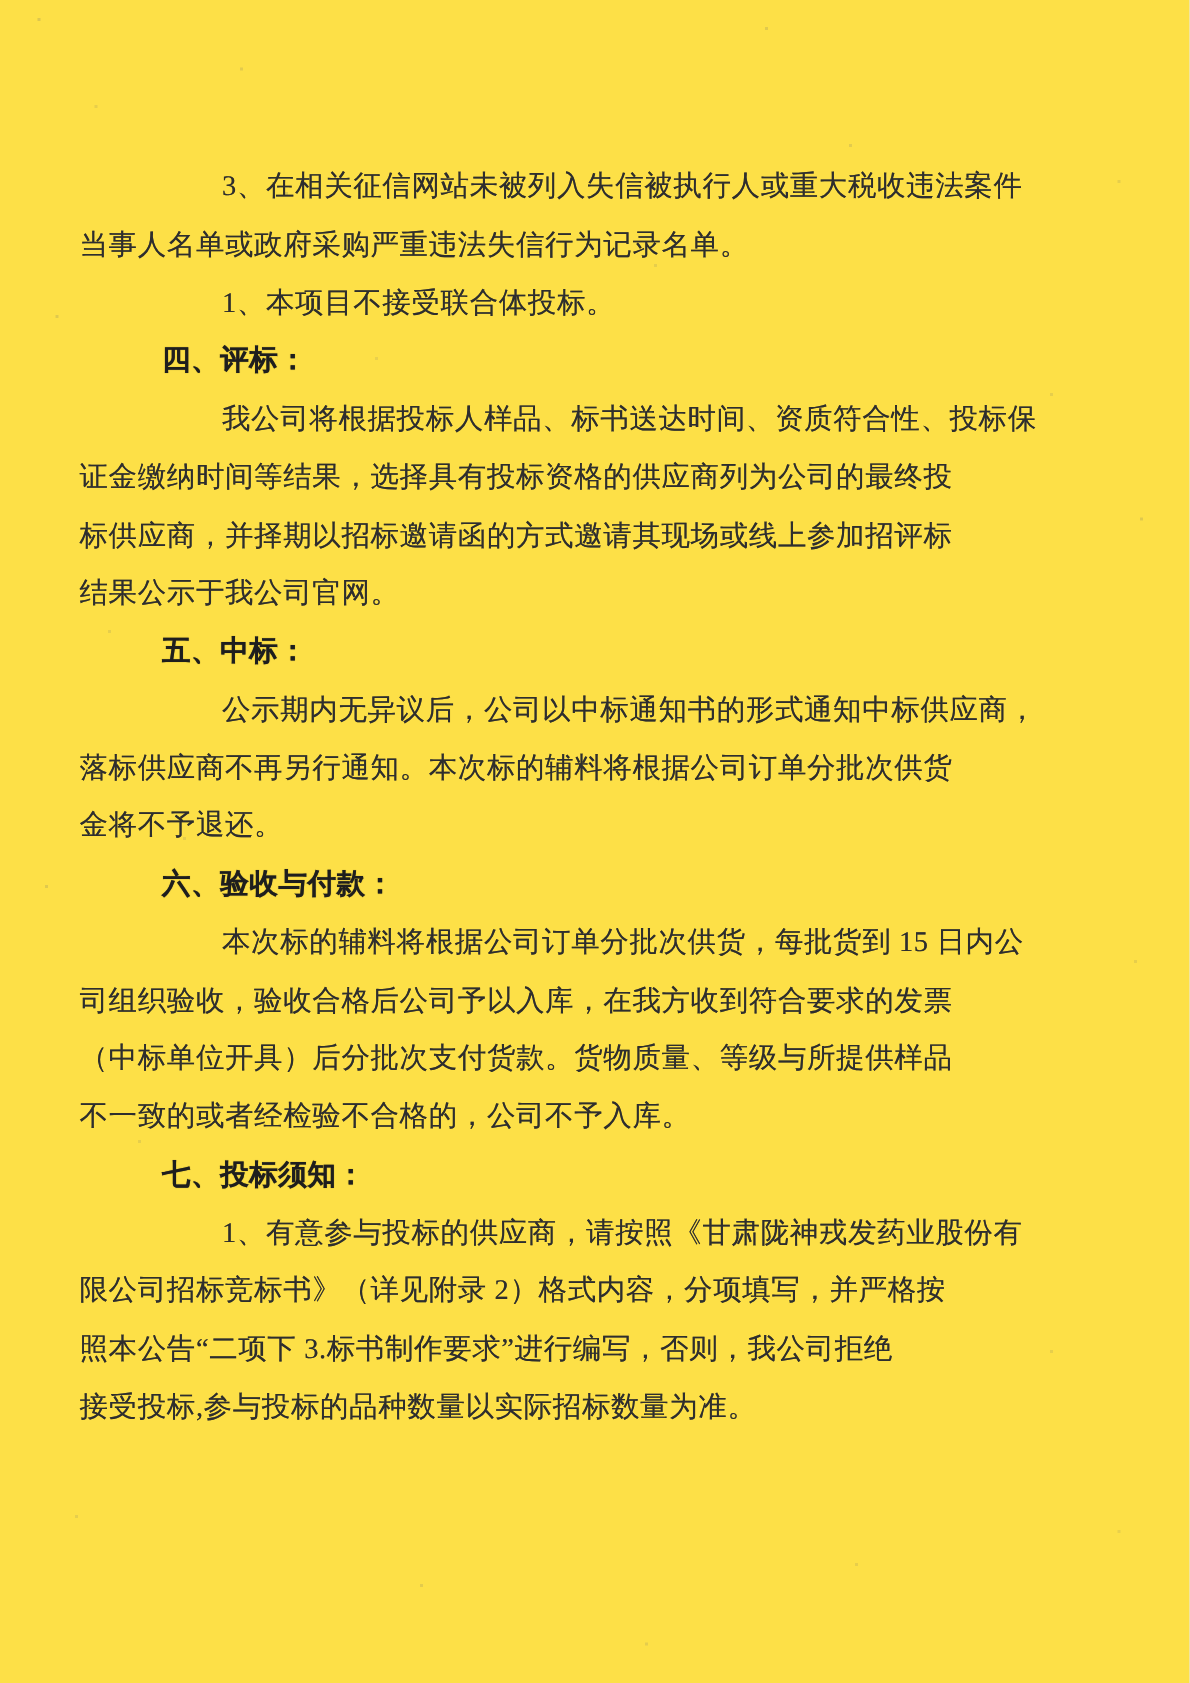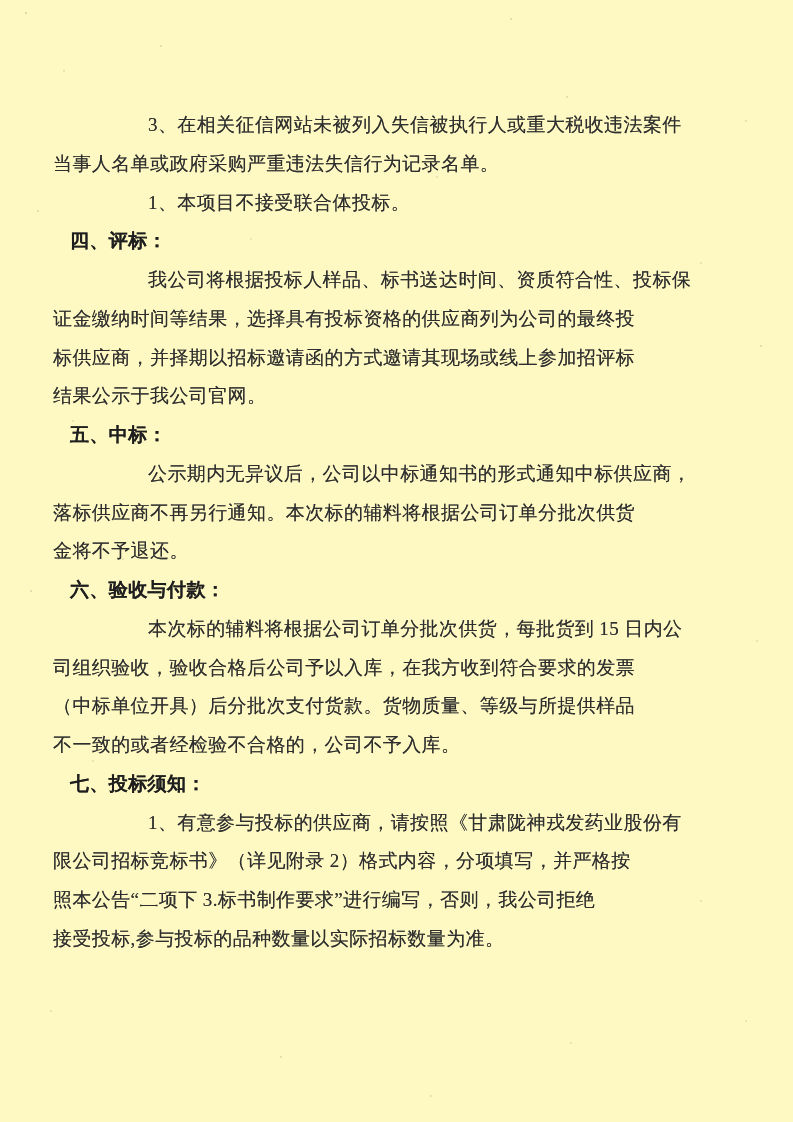--- a/index.html
+++ b/index.html
@@ -5,21 +5,21 @@
   html, body {
     margin: 0;
     padding: 0;
     background: #e8e8e6;
   }
   .page {
     position: relative;
     width: 793px;
     height: 1122px;
     margin: 0 auto;
-    background: #fef9c3;
+    background: #fde047;
     overflow: hidden;
     font-family: "Liberation Serif", "DejaVu Serif", serif;
     color: #2e2e2e;
   }
   .textblock {
     position: absolute;
     top: 106px;
     left: 0;
     width: 793px;
   }
@@ -29,24 +29,25 @@
     font-size: 19px;
     letter-spacing: 0.4px;
     padding-left: 53px;
     white-space: pre;
     text-shadow: 0 0 0.4px rgba(46,46,46,0.65);
   }
   .line.indent {
     padding-left: 148px;
   }
   .line.heading {
-    padding-left: 70px;
+    padding-left: 108px;
     font-weight: bold;
     color: #1e1e1e;
     text-shadow: 0 0 0.5px rgba(25,25,25,0.75);
+    font-family: Liberation Mono, monospace;
   }
   
   .speckles {
     position: absolute;
     top: 0; left: 0;
     width: 2px; height: 2px;
     background: transparent;
     pointer-events: none;
     box-shadow:
       25px 12px 0 0 rgba(110,110,104,0.22),

